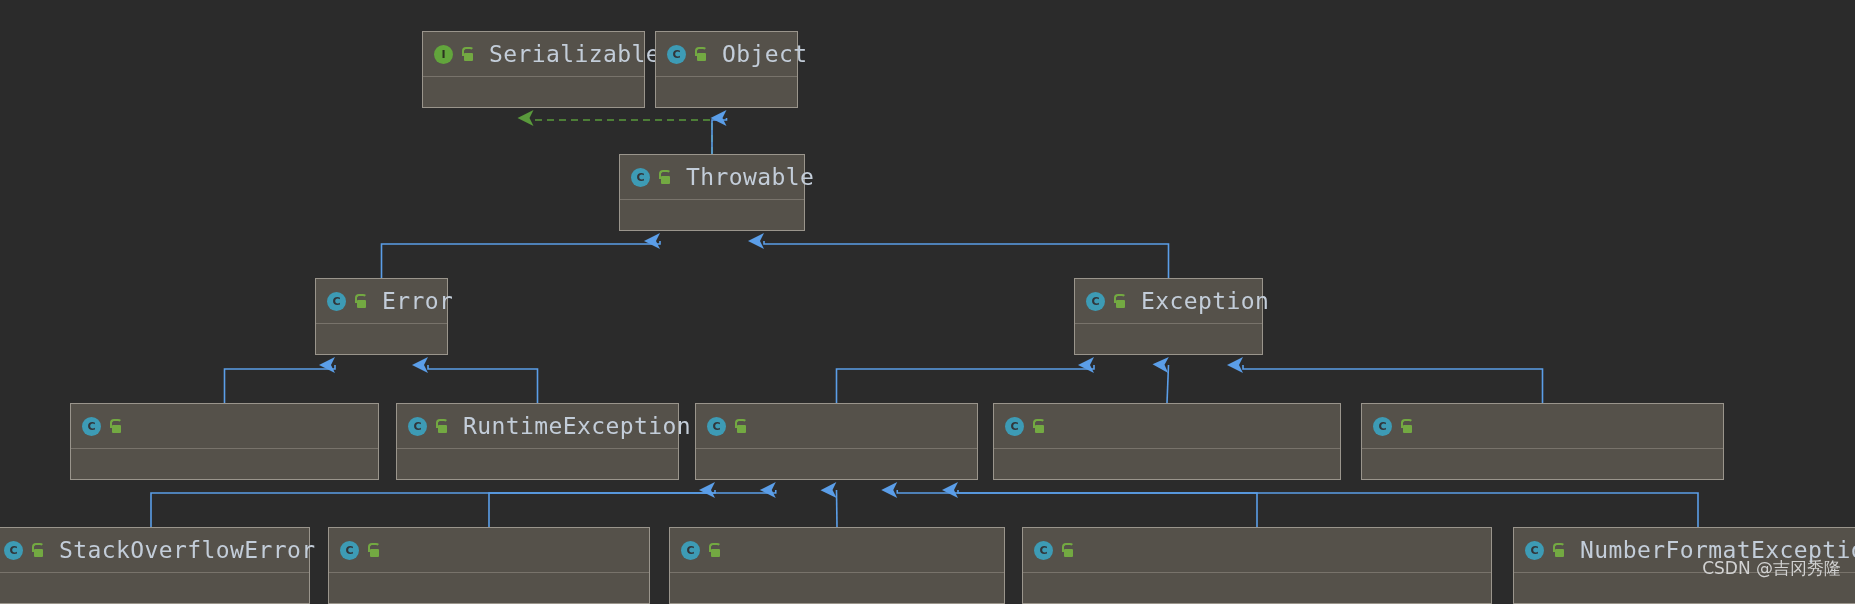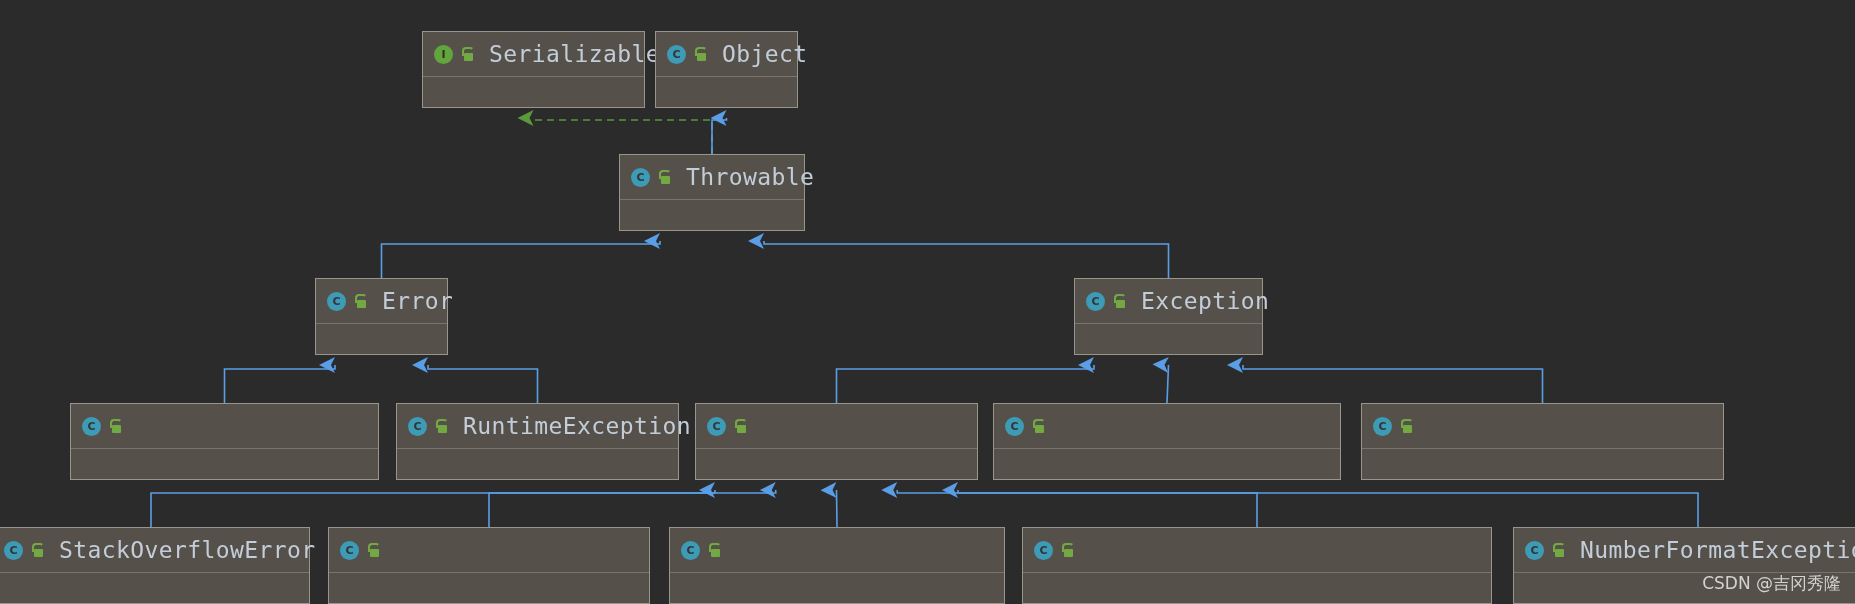--- a/index.html
+++ b/index.html
@@ -103,21 +103,21 @@
     left: 4px; top: 6px;
     width: 9px; height: 8px;
     background: #73a942;
     border-radius: 1px;
   }
 
   
   #watermark {
     position: absolute;
     right: 14px;
-    bottom: 9px;
+    bottom: 24px;
     z-index: 5;
     font-family: "DejaVu Sans", sans-serif;
     font-size: 17px;
     color: #d2d2d2;
     white-space: nowrap;
   }
 </style>
 </head>
 <body>
 

